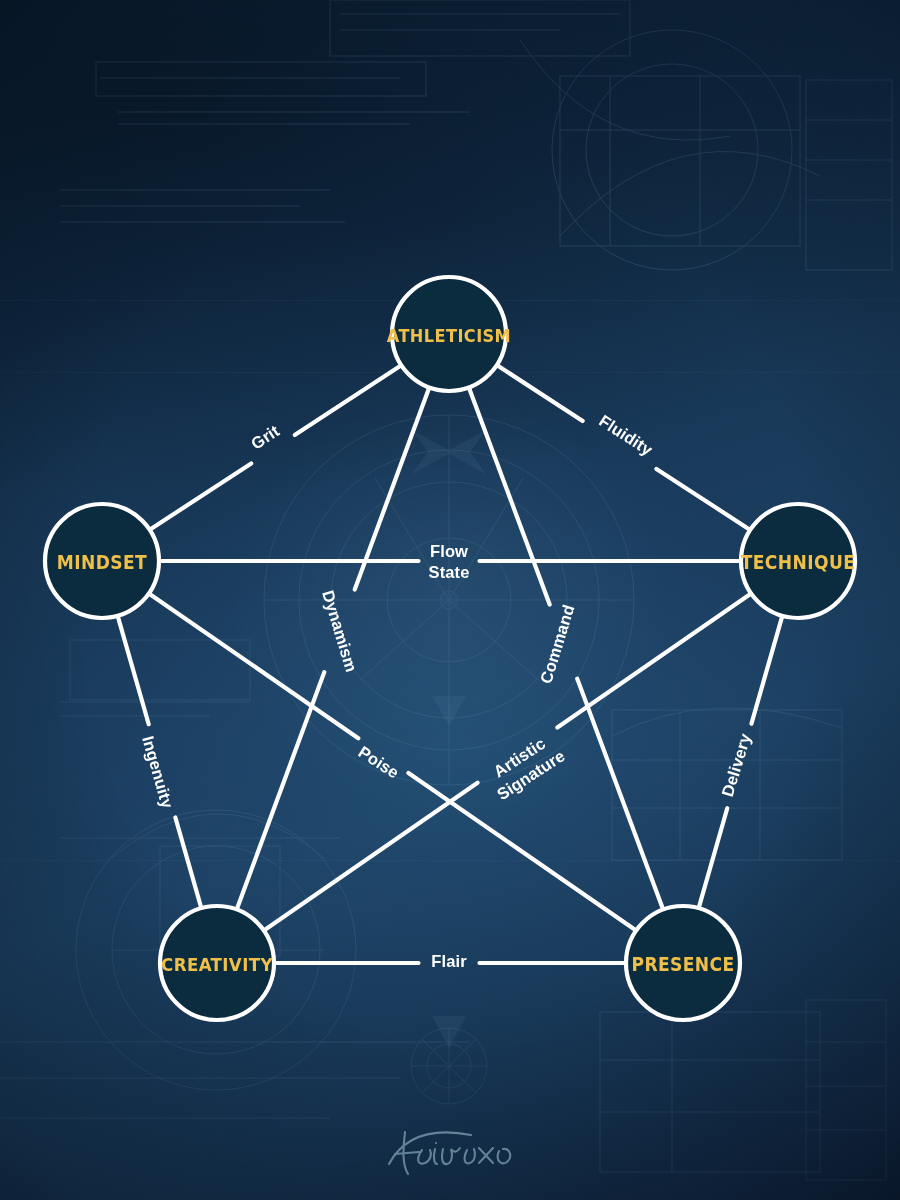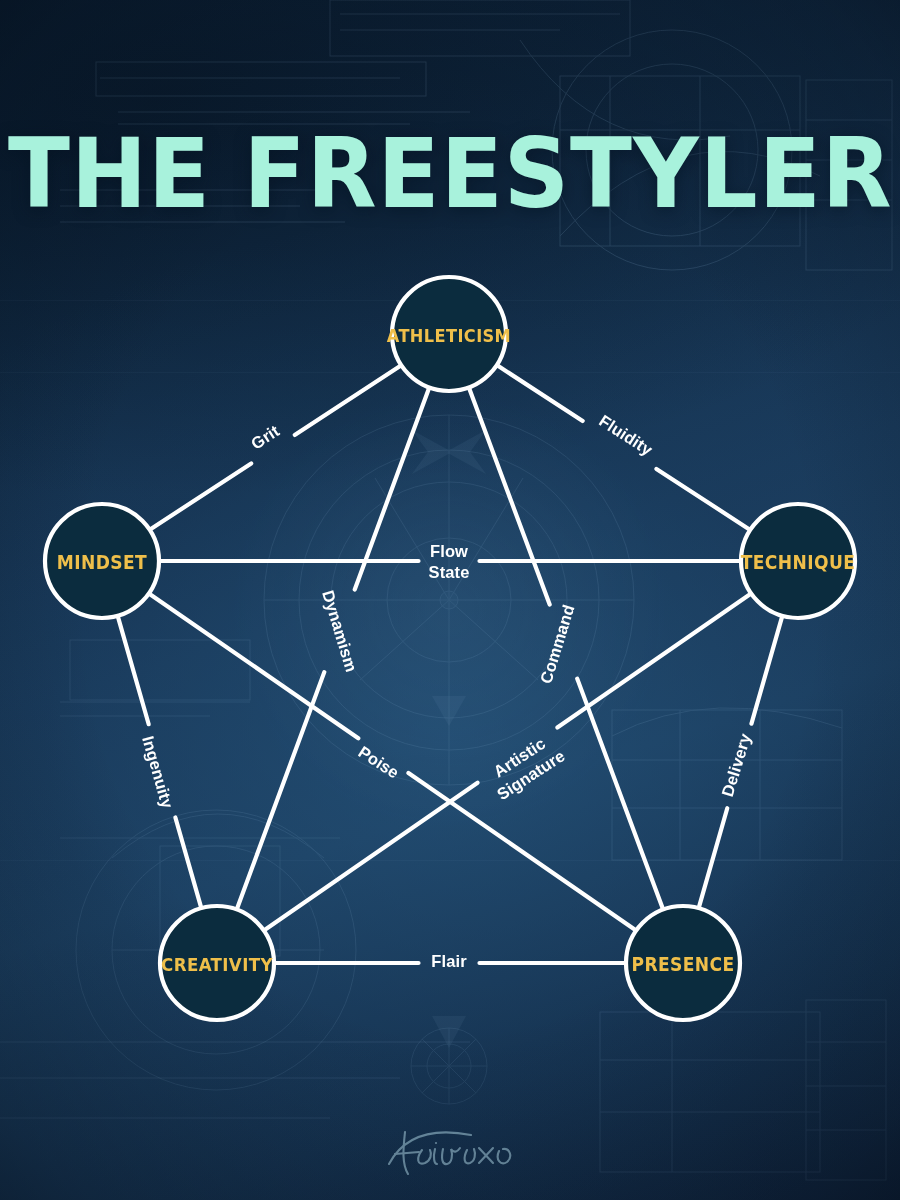--- a/index.html
+++ b/index.html
@@ -171,23 +171,20 @@
     </g>
     <g fill="url(#fadeTop)" opacity=".5">
       <rect x="0" y="300" width="900" height="1"></rect>
       <rect x="0" y="372" width="900" height="1"></rect>
       <rect x="0" y="860" width="900" height="1"></rect>
     </g>
   </svg>
 
   <div id="vignette"></div>
 
-  <div id="title-wrap">
-    <h1 id="title">THE FREESTYLER</h1>
-  </div>
 
   <svg id="graph" viewBox="0 0 900 1200">
     <g id="edges-layer">
         <g>
           <line x1="401.2999982332377" y1="365.20432392234886" x2="294.7150021741939" y2="434.9299553500231" class="edge-line"></line>
           <line x1="251.1992110887265" y1="463.3970578756746" x2="149.7000017667623" y2="529.7956760776511" class="edge-line"></line>
         </g>
         <g>
           <line x1="496.781899898223" y1="365.07877156703904" x2="582.6591983842002" y2="420.9359255966001" class="edge-line"></line>
           <line x1="656.4277455954918" y1="468.9171869632569" x2="750.2181001017769" y2="529.9212284329609" class="edge-line"></line>

